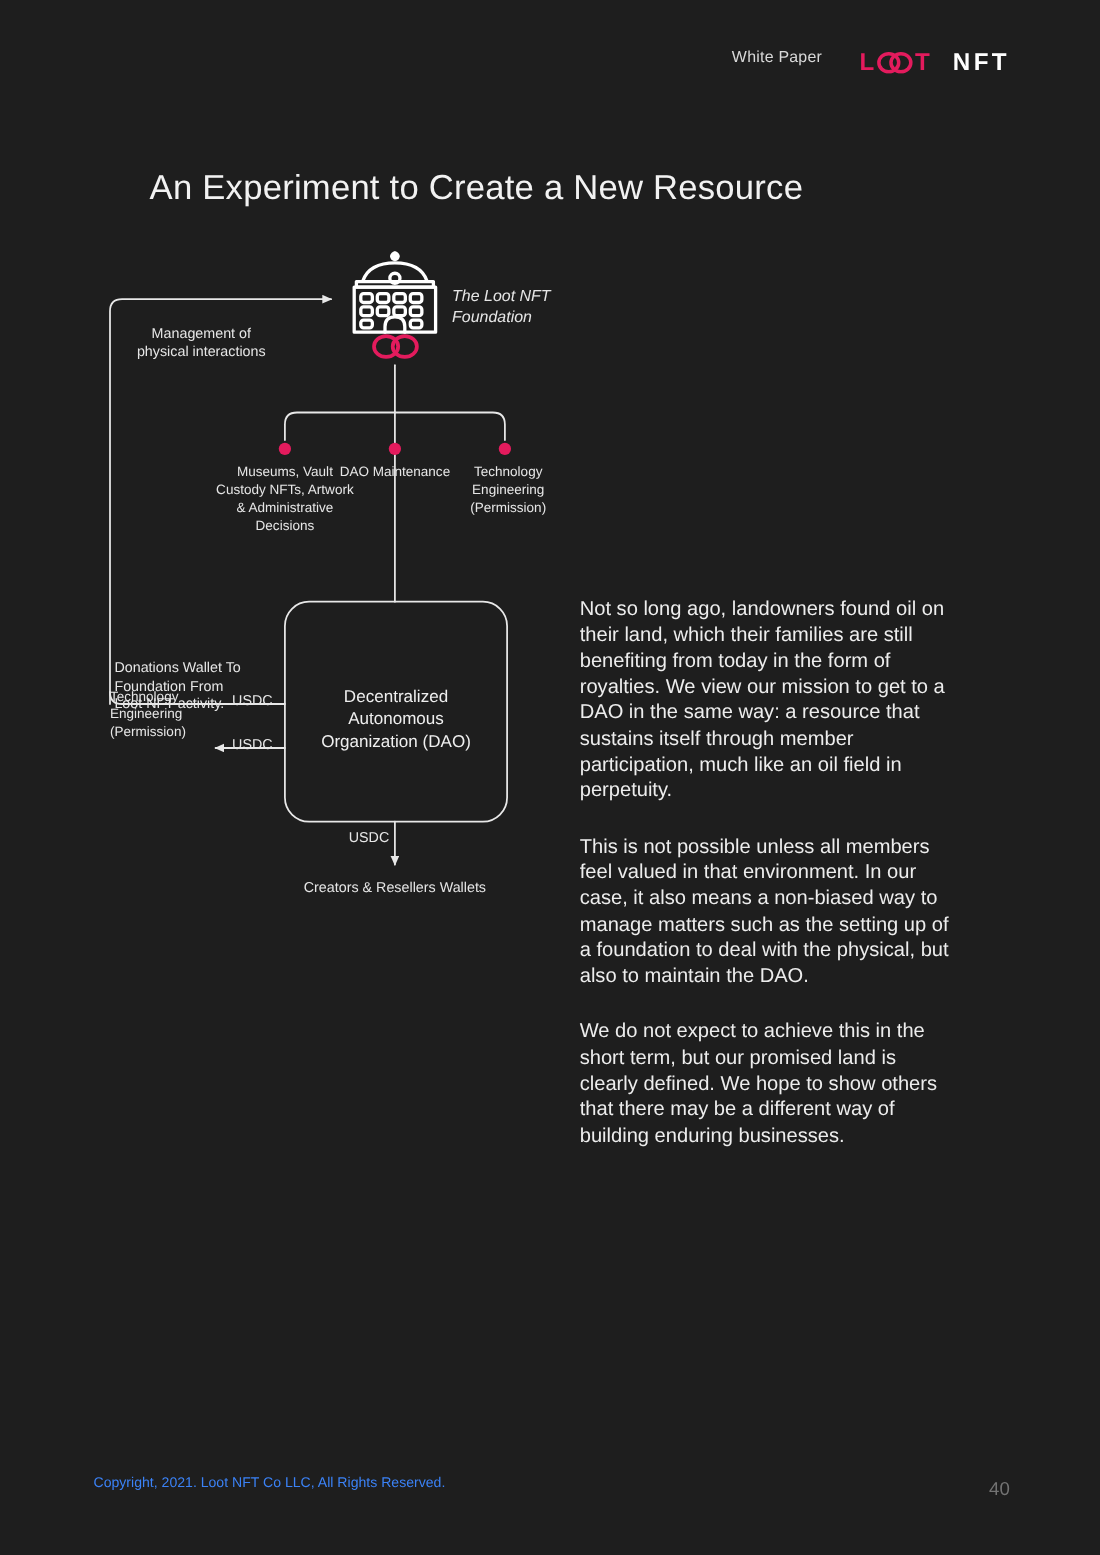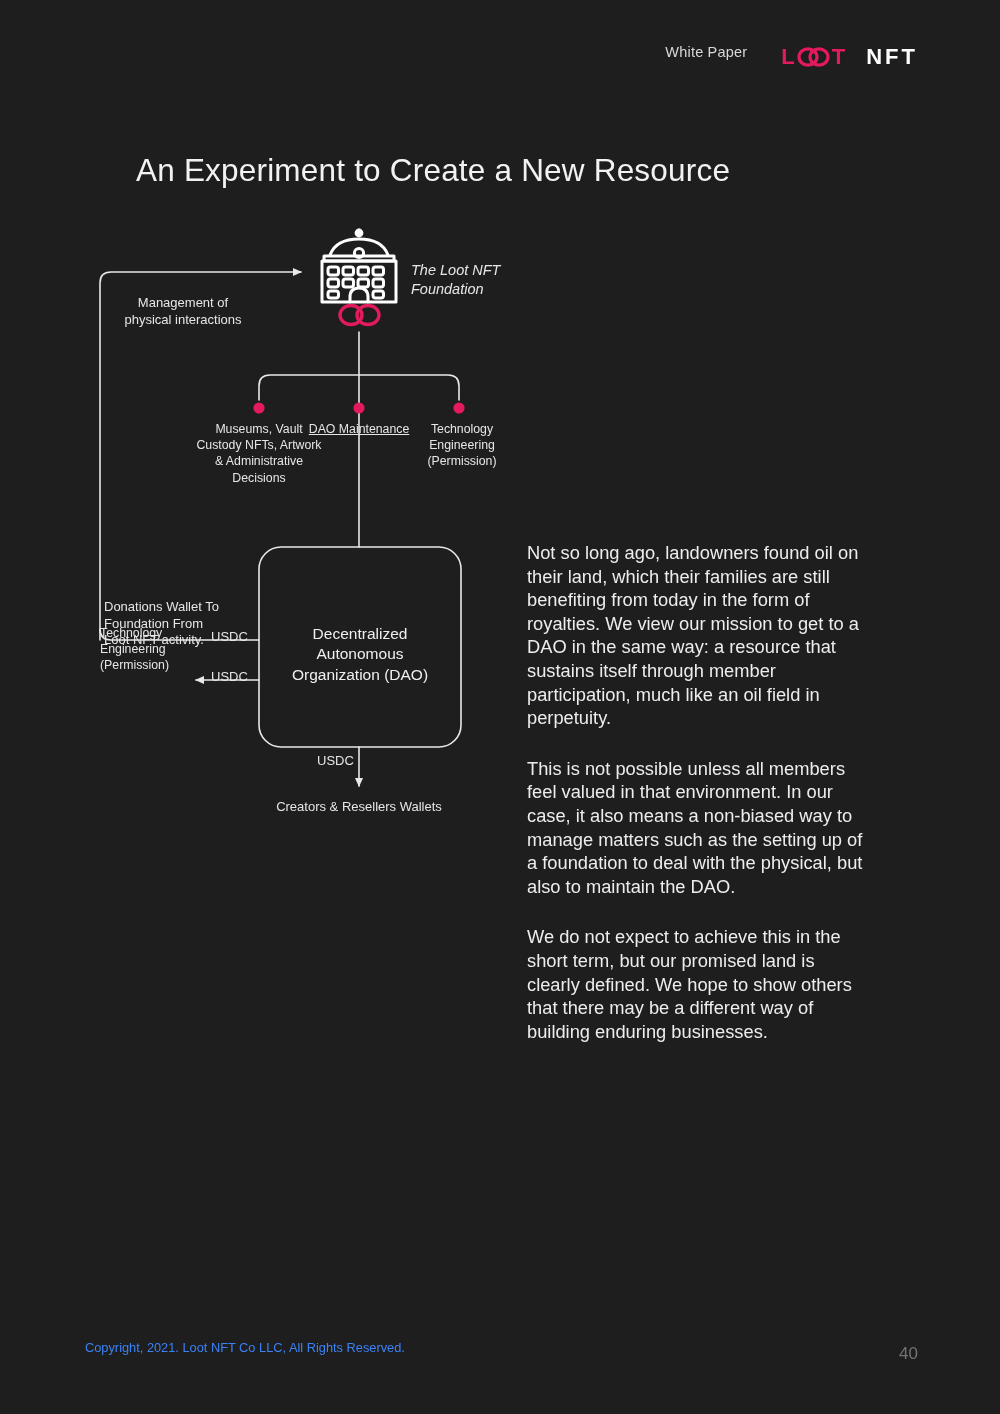--- a/index.html
+++ b/index.html
@@ -100,21 +100,20 @@
     text-align: center;
     font-size: 12.3px;
     line-height: 1.32;
   }
   #branch-label-2 {
     left: 306px; top: 421px;
     width: 106px;
     text-align: center;
     font-size: 12.3px;
     line-height: 1.32;
-    text-decoration: underline;
   }
   #branch-label-3 {
     left: 409px; top: 421px;
     width: 106px;
     text-align: center;
     font-size: 12.3px;
     line-height: 1.32;
   }
   #dao-box-label {
     left: 270px; top: 624px;

